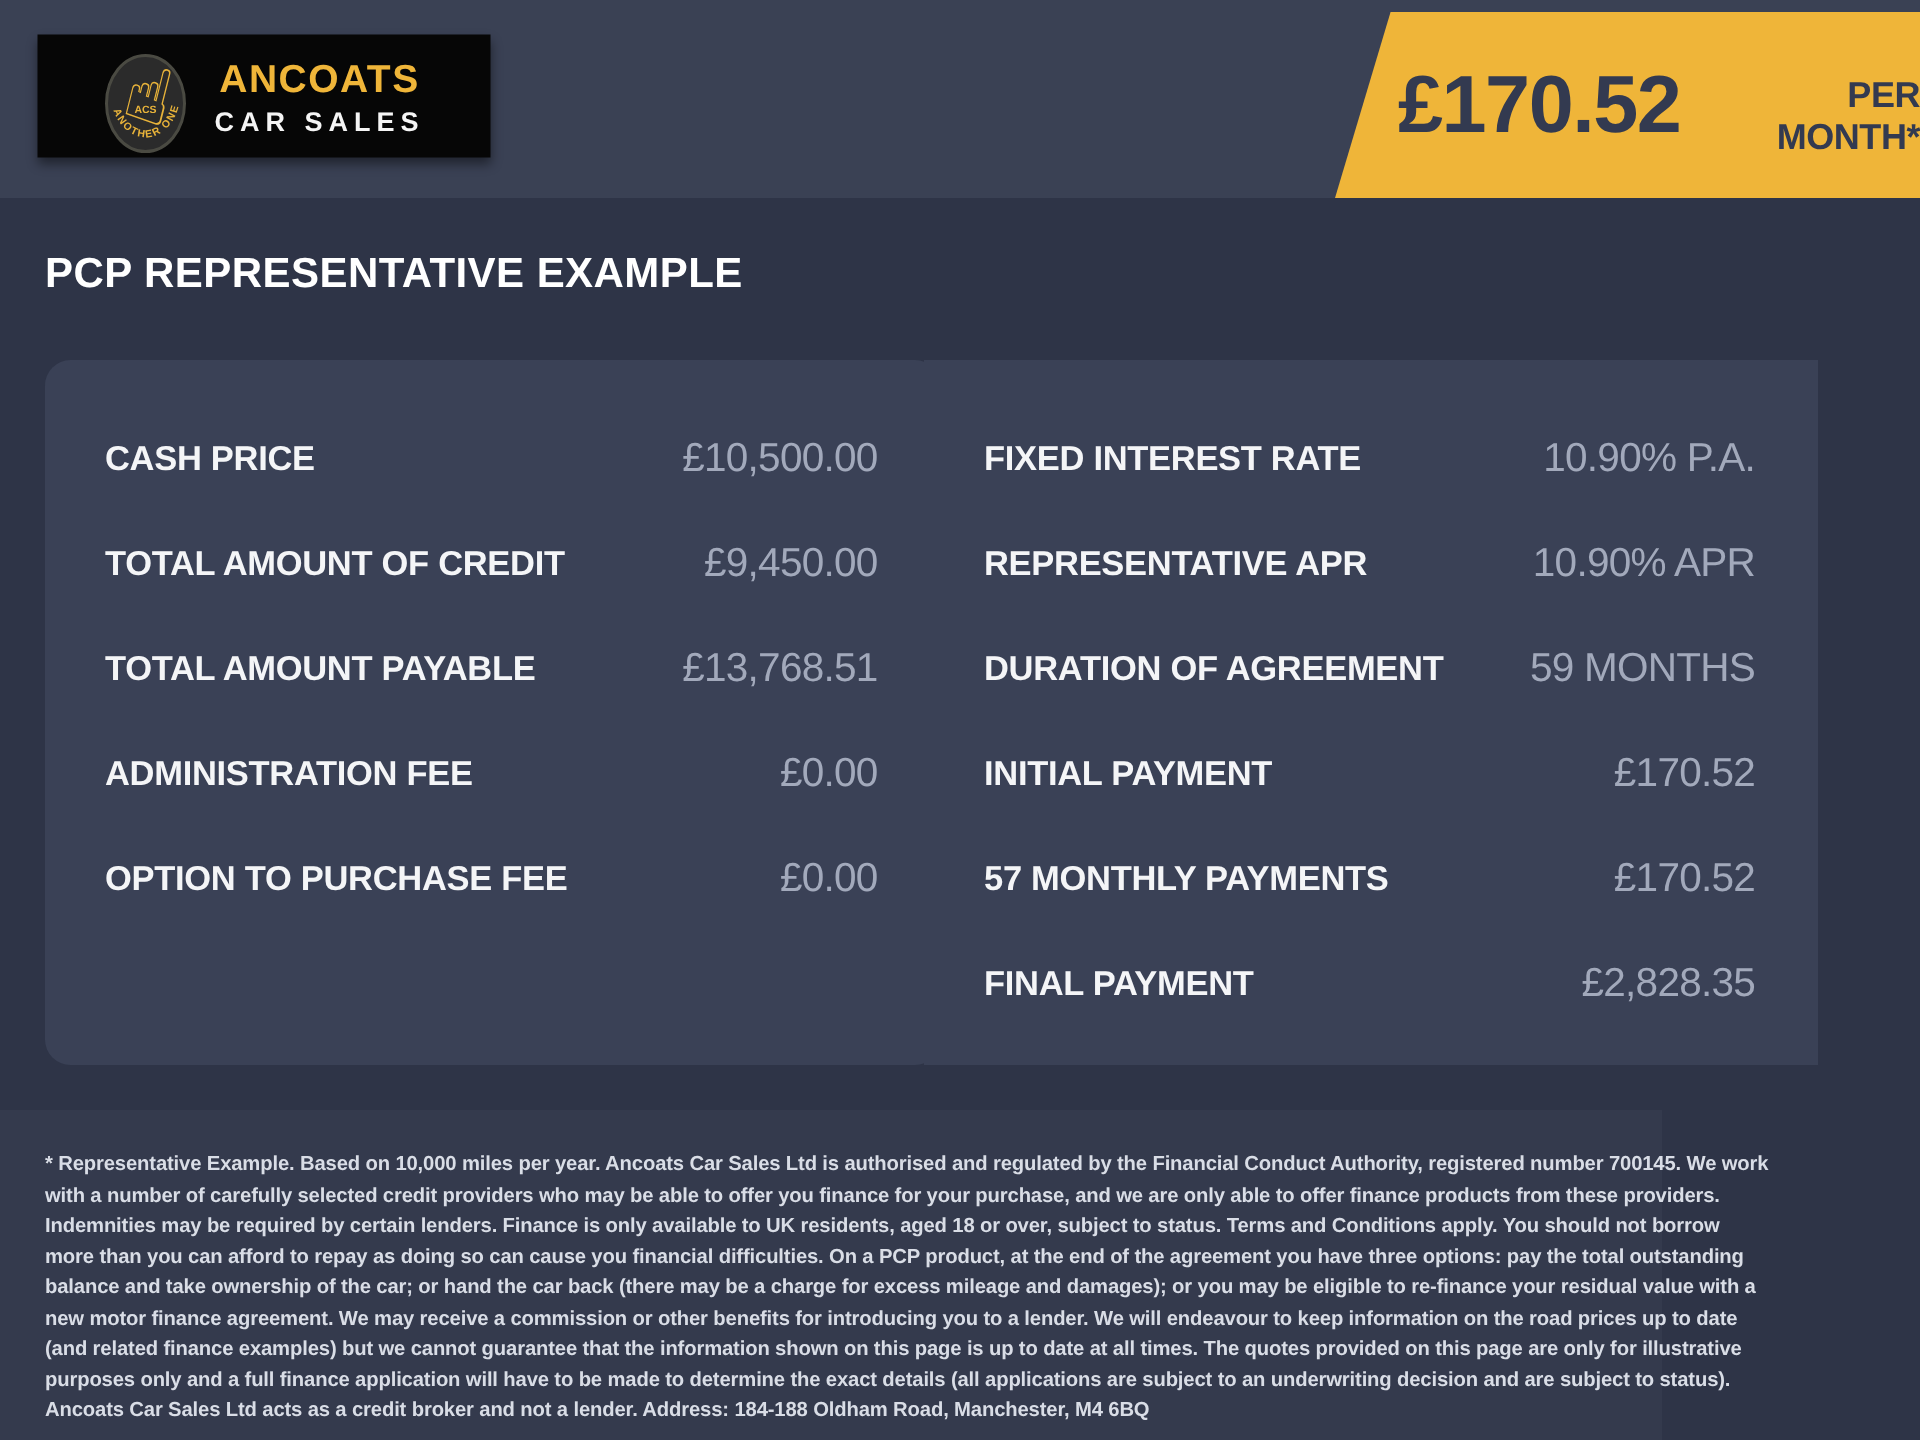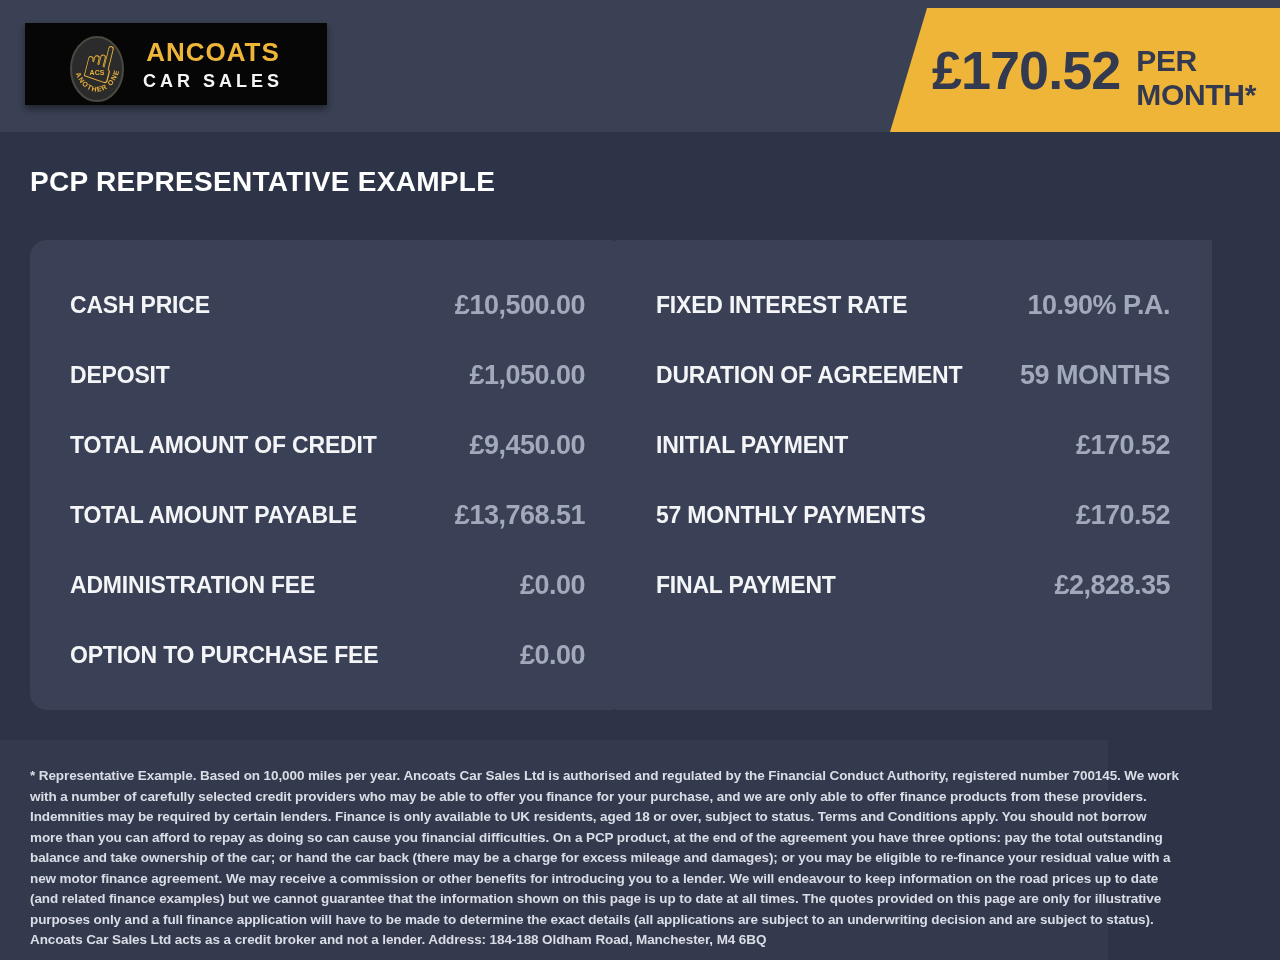--- a/index.html
+++ b/index.html
@@ -36,43 +36,43 @@
     position:absolute; top:8px; right:0; width:390px; height:124px;
     background:var(--accent_yellow);
     clip-path:polygon(9.5% 0, 100% 0, 100% 100%, 0% 100%);
     display:flex; align-items:center; justify-content:center;
     gap:16px; padding-left:42px;
   }
   .price-amount{
     font-size:54px; font-weight:bold; color:var(--banner_text); letter-spacing:-1px;
   }
   .price-per{
-    font-size:30px; font-weight:bold; color:var(--banner_text);
-    margin-top:16px; letter-spacing:-0.3px;
+    font-size:24px; font-weight:bold; color:var(--banner_text);
+    margin-top:16px; letter-spacing:-0.3px;text-align:right;
   }
   .page-title{
     position:absolute; left:30px; top:166px;
     font-size:28px; font-weight:bold; color:#FFFFFF; letter-spacing:0.3px;
   }
   .panel{
     position:absolute; top:240px; height:470px;
     background:var(--panel_bg);
     padding:30px 42px 0 40px;
   }
   .panel-left{ left:30px;  width:597px;border-radius:17px; }
   .panel-right{ left:616px; width:596px; }
   .finance-row{
     height:70px; display:flex; justify-content:space-between; align-items:center;
   }
   .row-label{
     color:var(--label_text); font-size:23px; font-weight:bold; letter-spacing:-0.2px;
     white-space:nowrap;
   }
   .row-value{
-    color:var(--value_text); font-size:27px; font-weight:bold; letter-spacing:-0.5px;
+    color:var(--value_text); font-size:27px; font-weight:normal; letter-spacing:-0.5px;
     white-space:nowrap; text-align:right;
   }
   .footer-bar{
     position:absolute; top:740px; left:0; width:1108px; height:220px;
     background:var(--footer_bg);
     padding:26px 30px 0 30px;
   }
   .disclaimer{
     width:1150px; color:var(--disclaimer_text);
     font-size:13.5px; font-weight:bold; line-height:20.5px; letter-spacing:-0.1px;
@@ -107,24 +107,20 @@
 </div>
 
 <h1 class="page-title">PCP REPRESENTATIVE EXAMPLE</h1>
 
 <div class="panel panel-left">
   <div class="finance-row">
     <span class="row-label">CASH PRICE</span>
     <span class="row-value">£10,500.00</span>
   </div>
   <div class="finance-row">
-    <span class="row-label">DEPOSIT</span>
-    <span class="row-value">£1,050.00</span>
-  </div>
-  <div class="finance-row">
     <span class="row-label">TOTAL AMOUNT OF CREDIT</span>
     <span class="row-value">£9,450.00</span>
   </div>
   <div class="finance-row">
     <span class="row-label">TOTAL AMOUNT PAYABLE</span>
     <span class="row-value">£13,768.51</span>
   </div>
   <div class="finance-row">
     <span class="row-label">ADMINISTRATION FEE</span>
     <span class="row-value">£0.00</span>
@@ -132,20 +128,24 @@
   <div class="finance-row">
     <span class="row-label">OPTION TO PURCHASE FEE</span>
     <span class="row-value">£0.00</span>
   </div>
 </div>
 
 <div class="panel panel-right">
   <div class="finance-row">
     <span class="row-label">FIXED INTEREST RATE</span>
     <span class="row-value">10.90% P.A.</span>
+  </div>
+  <div class="finance-row">
+    <span class="row-label">REPRESENTATIVE APR</span>
+    <span class="row-value">10.90% APR</span>
   </div>
   <div class="finance-row">
     <span class="row-label">DURATION OF AGREEMENT</span>
     <span class="row-value">59 MONTHS</span>
   </div>
   <div class="finance-row">
     <span class="row-label">INITIAL PAYMENT</span>
     <span class="row-value">£170.52</span>
   </div>
   <div class="finance-row">

